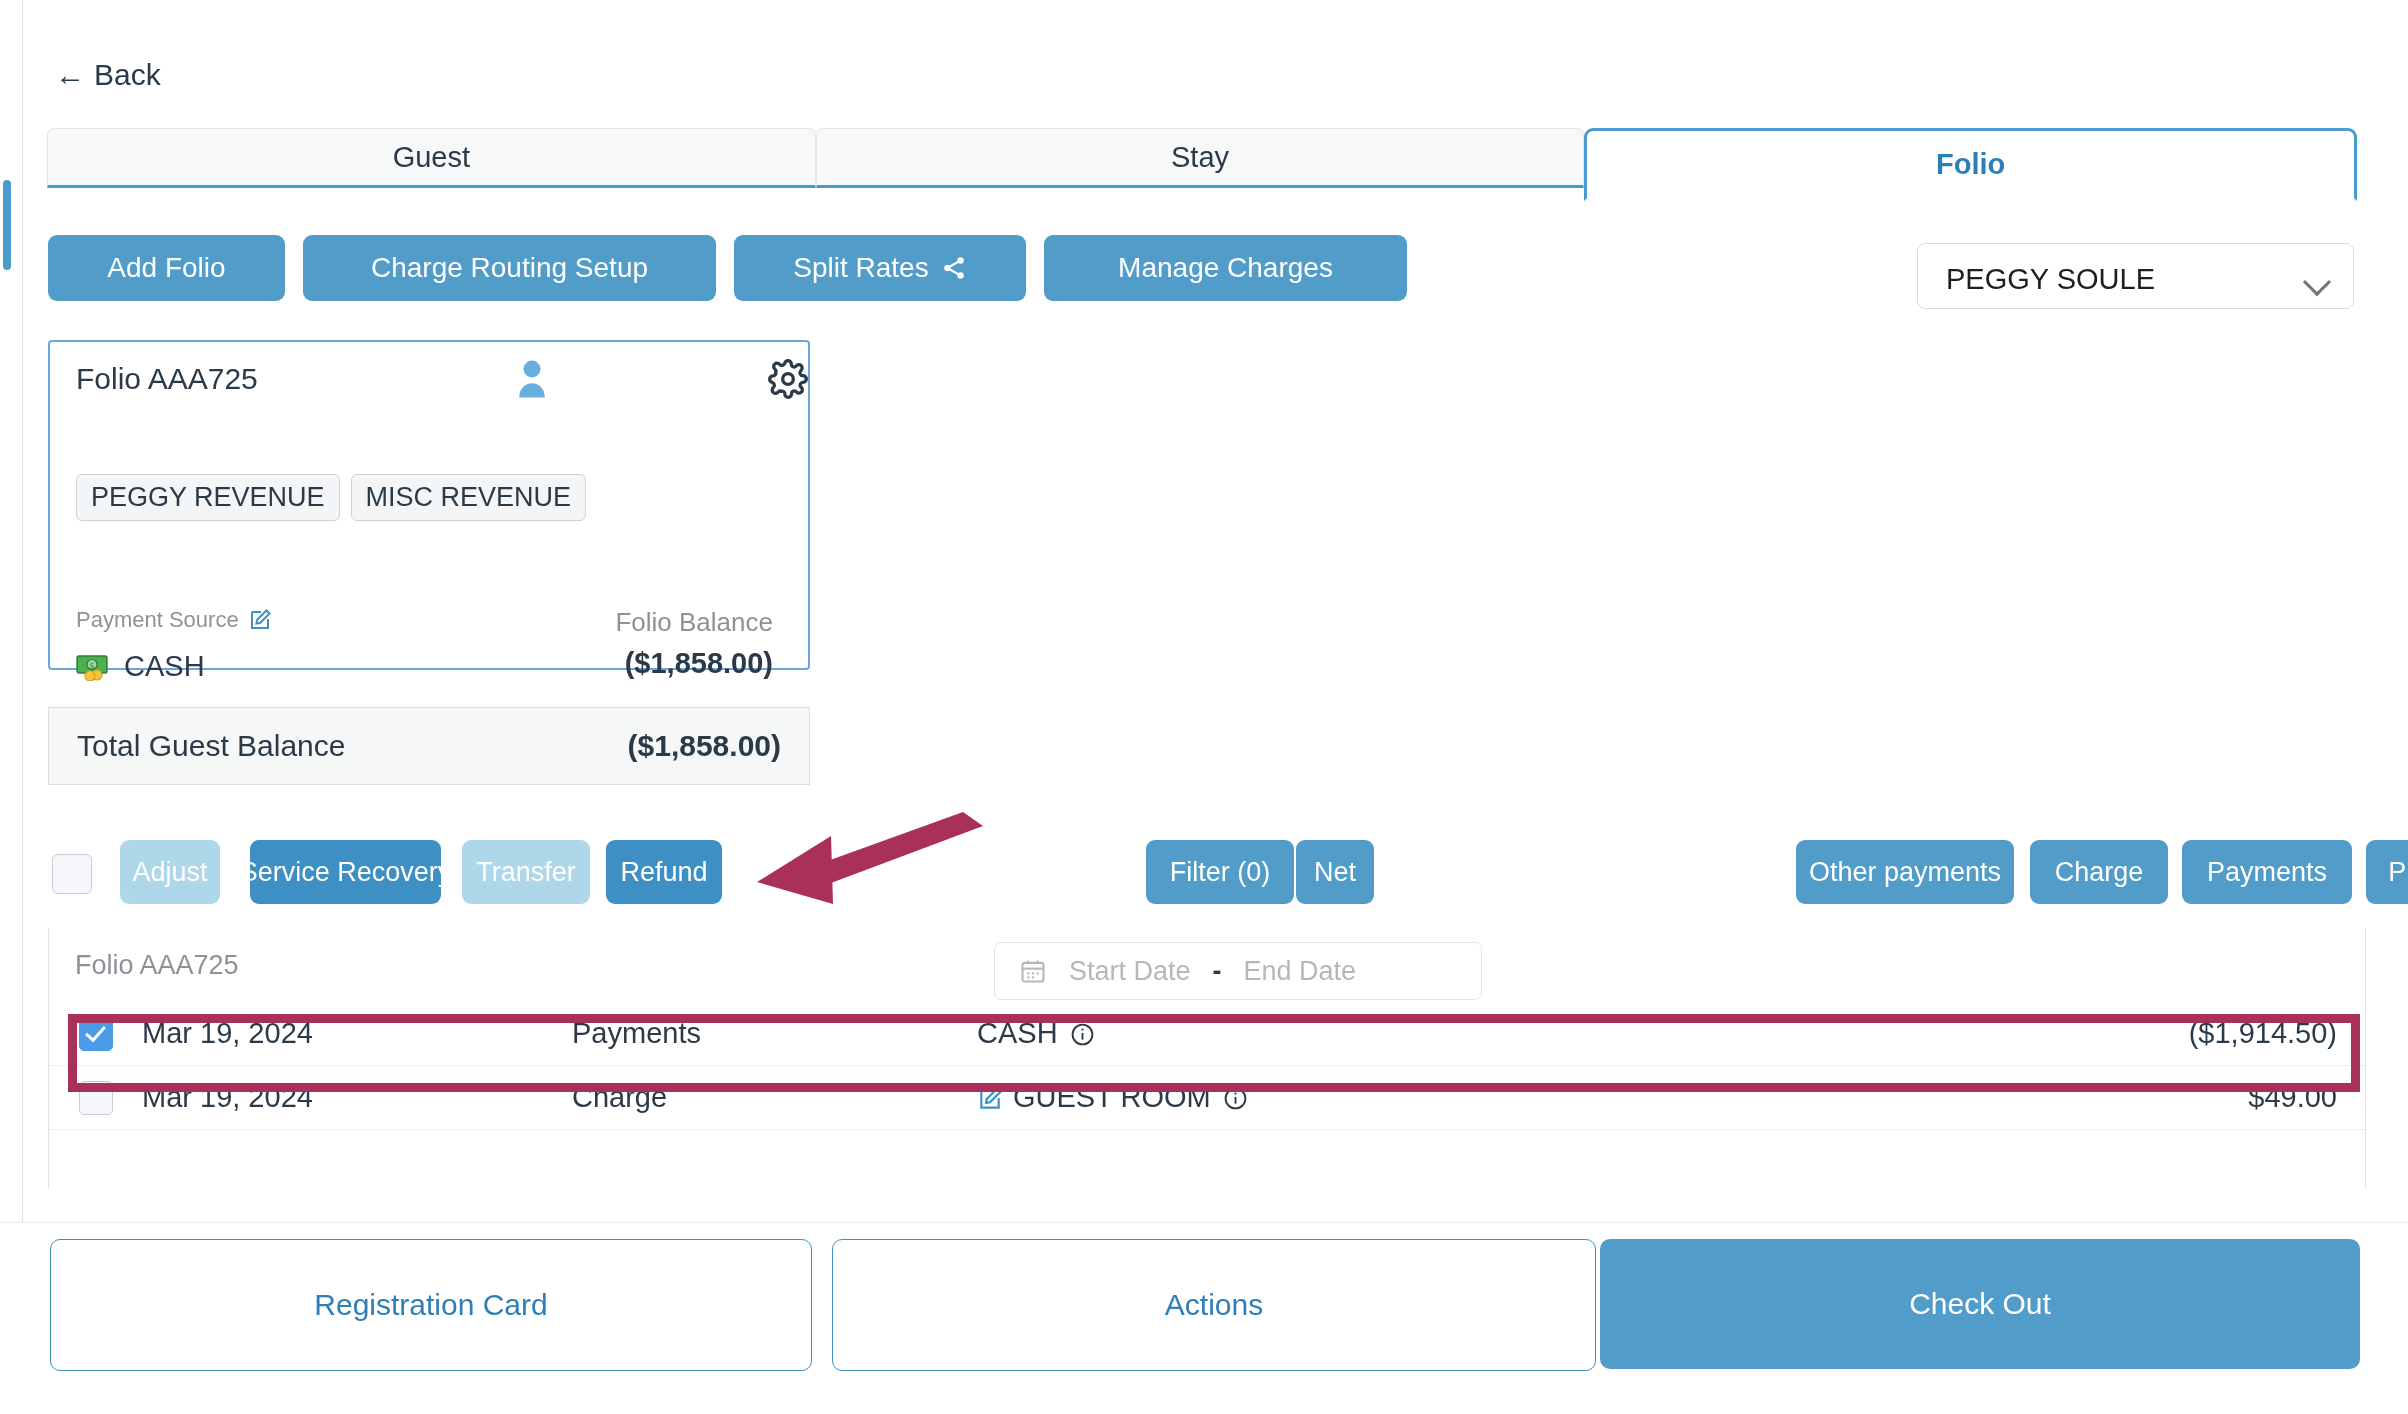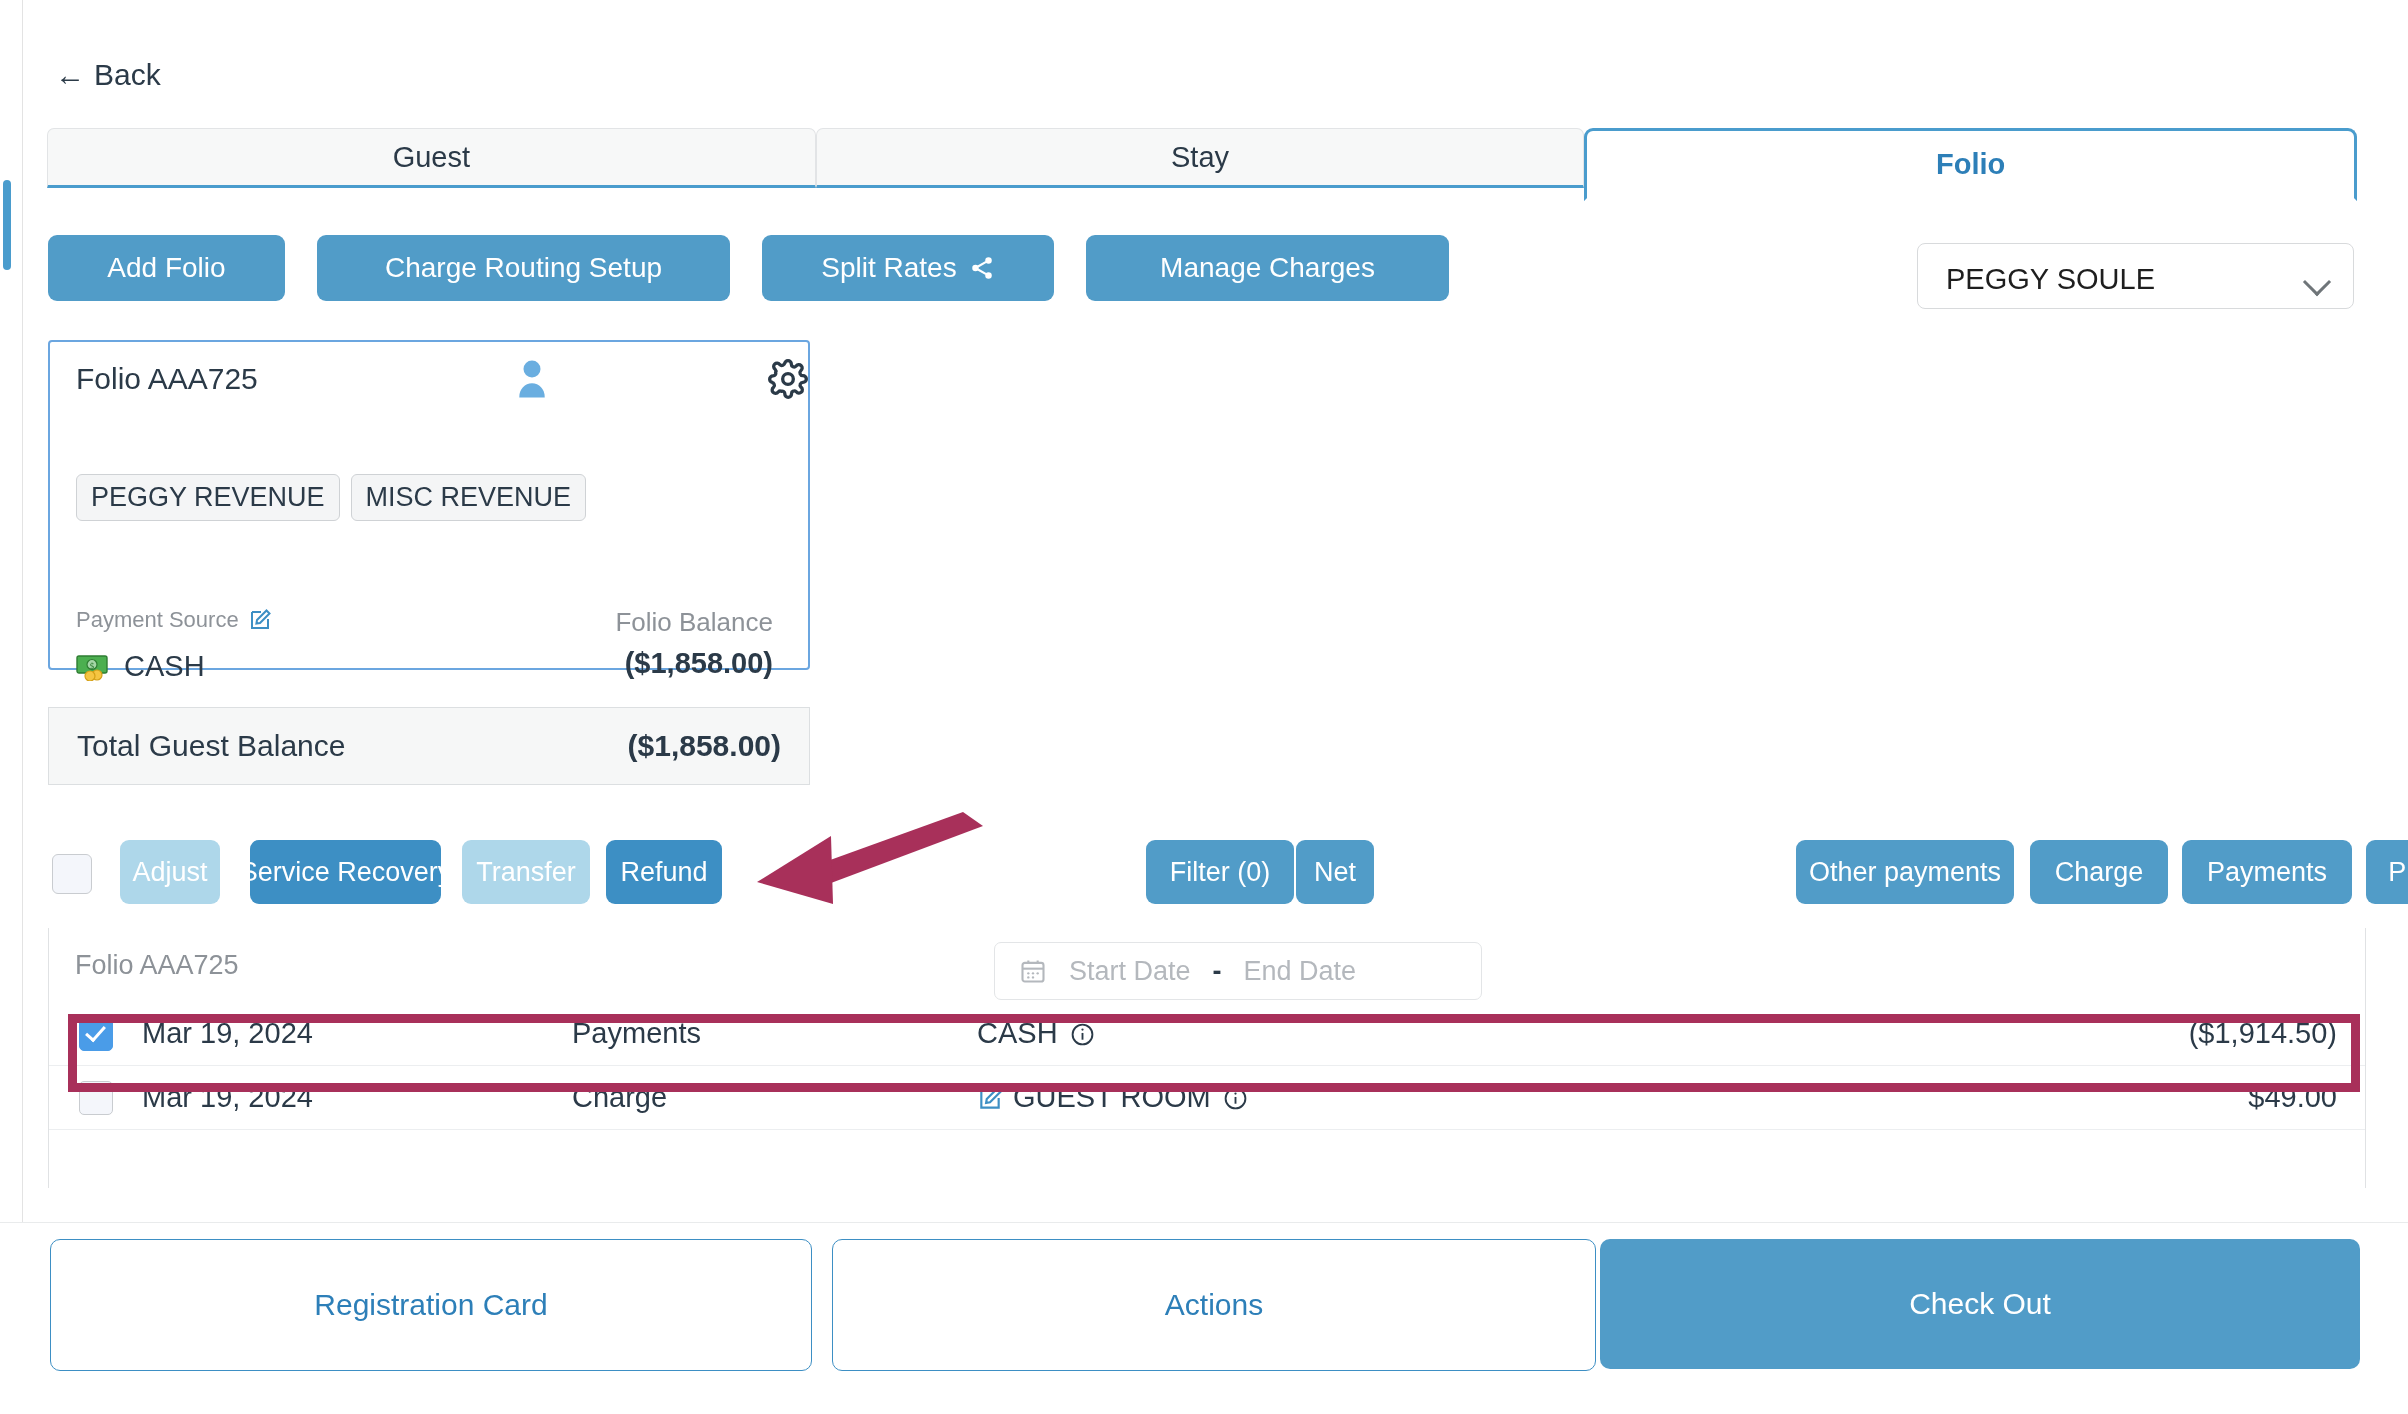--- a/index.html
+++ b/index.html
@@ -100,21 +100,21 @@
     display: inline-flex;
     align-items: center;
     justify-content: center;
     gap: 12px;
     white-space: nowrap;
   }
   .toolbar-top {
     position: absolute;
     left: 48px; top: 235px;
     display: flex;
-    gap: 32px;
+    gap: 18px;
   }
   .tb-addfolio  { width: 237px; }
   .tb-routing   { width: 413px; }
   .tb-split     { width: 292px; }
   .tb-manage    { width: 363px; }
 
   .share-icon { display: inline-block; width: 26px; height: 26px; }
 
   
   .guest-select {

